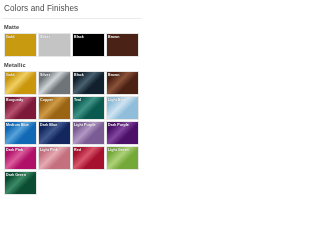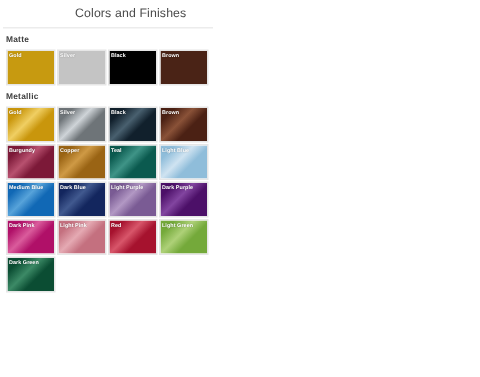--- a/index.html
+++ b/index.html
@@ -24,21 +24,20 @@
     background: #ffffff;
   }
 
   .page-title {
     font-size: 8.2px;
     line-height: 10px;
     color: #4a4a4a;
     padding: 4px 0 0 4px;
     letter-spacing: 0.1px;
     white-space: nowrap;
-    margin-left: 46px;
   }
 
   .divider {
     height: 1px;
     background: #ececec;
     margin: 4px 2px 0 2px;
   }
 
   .sections {
     padding: 0 0 0 0;

